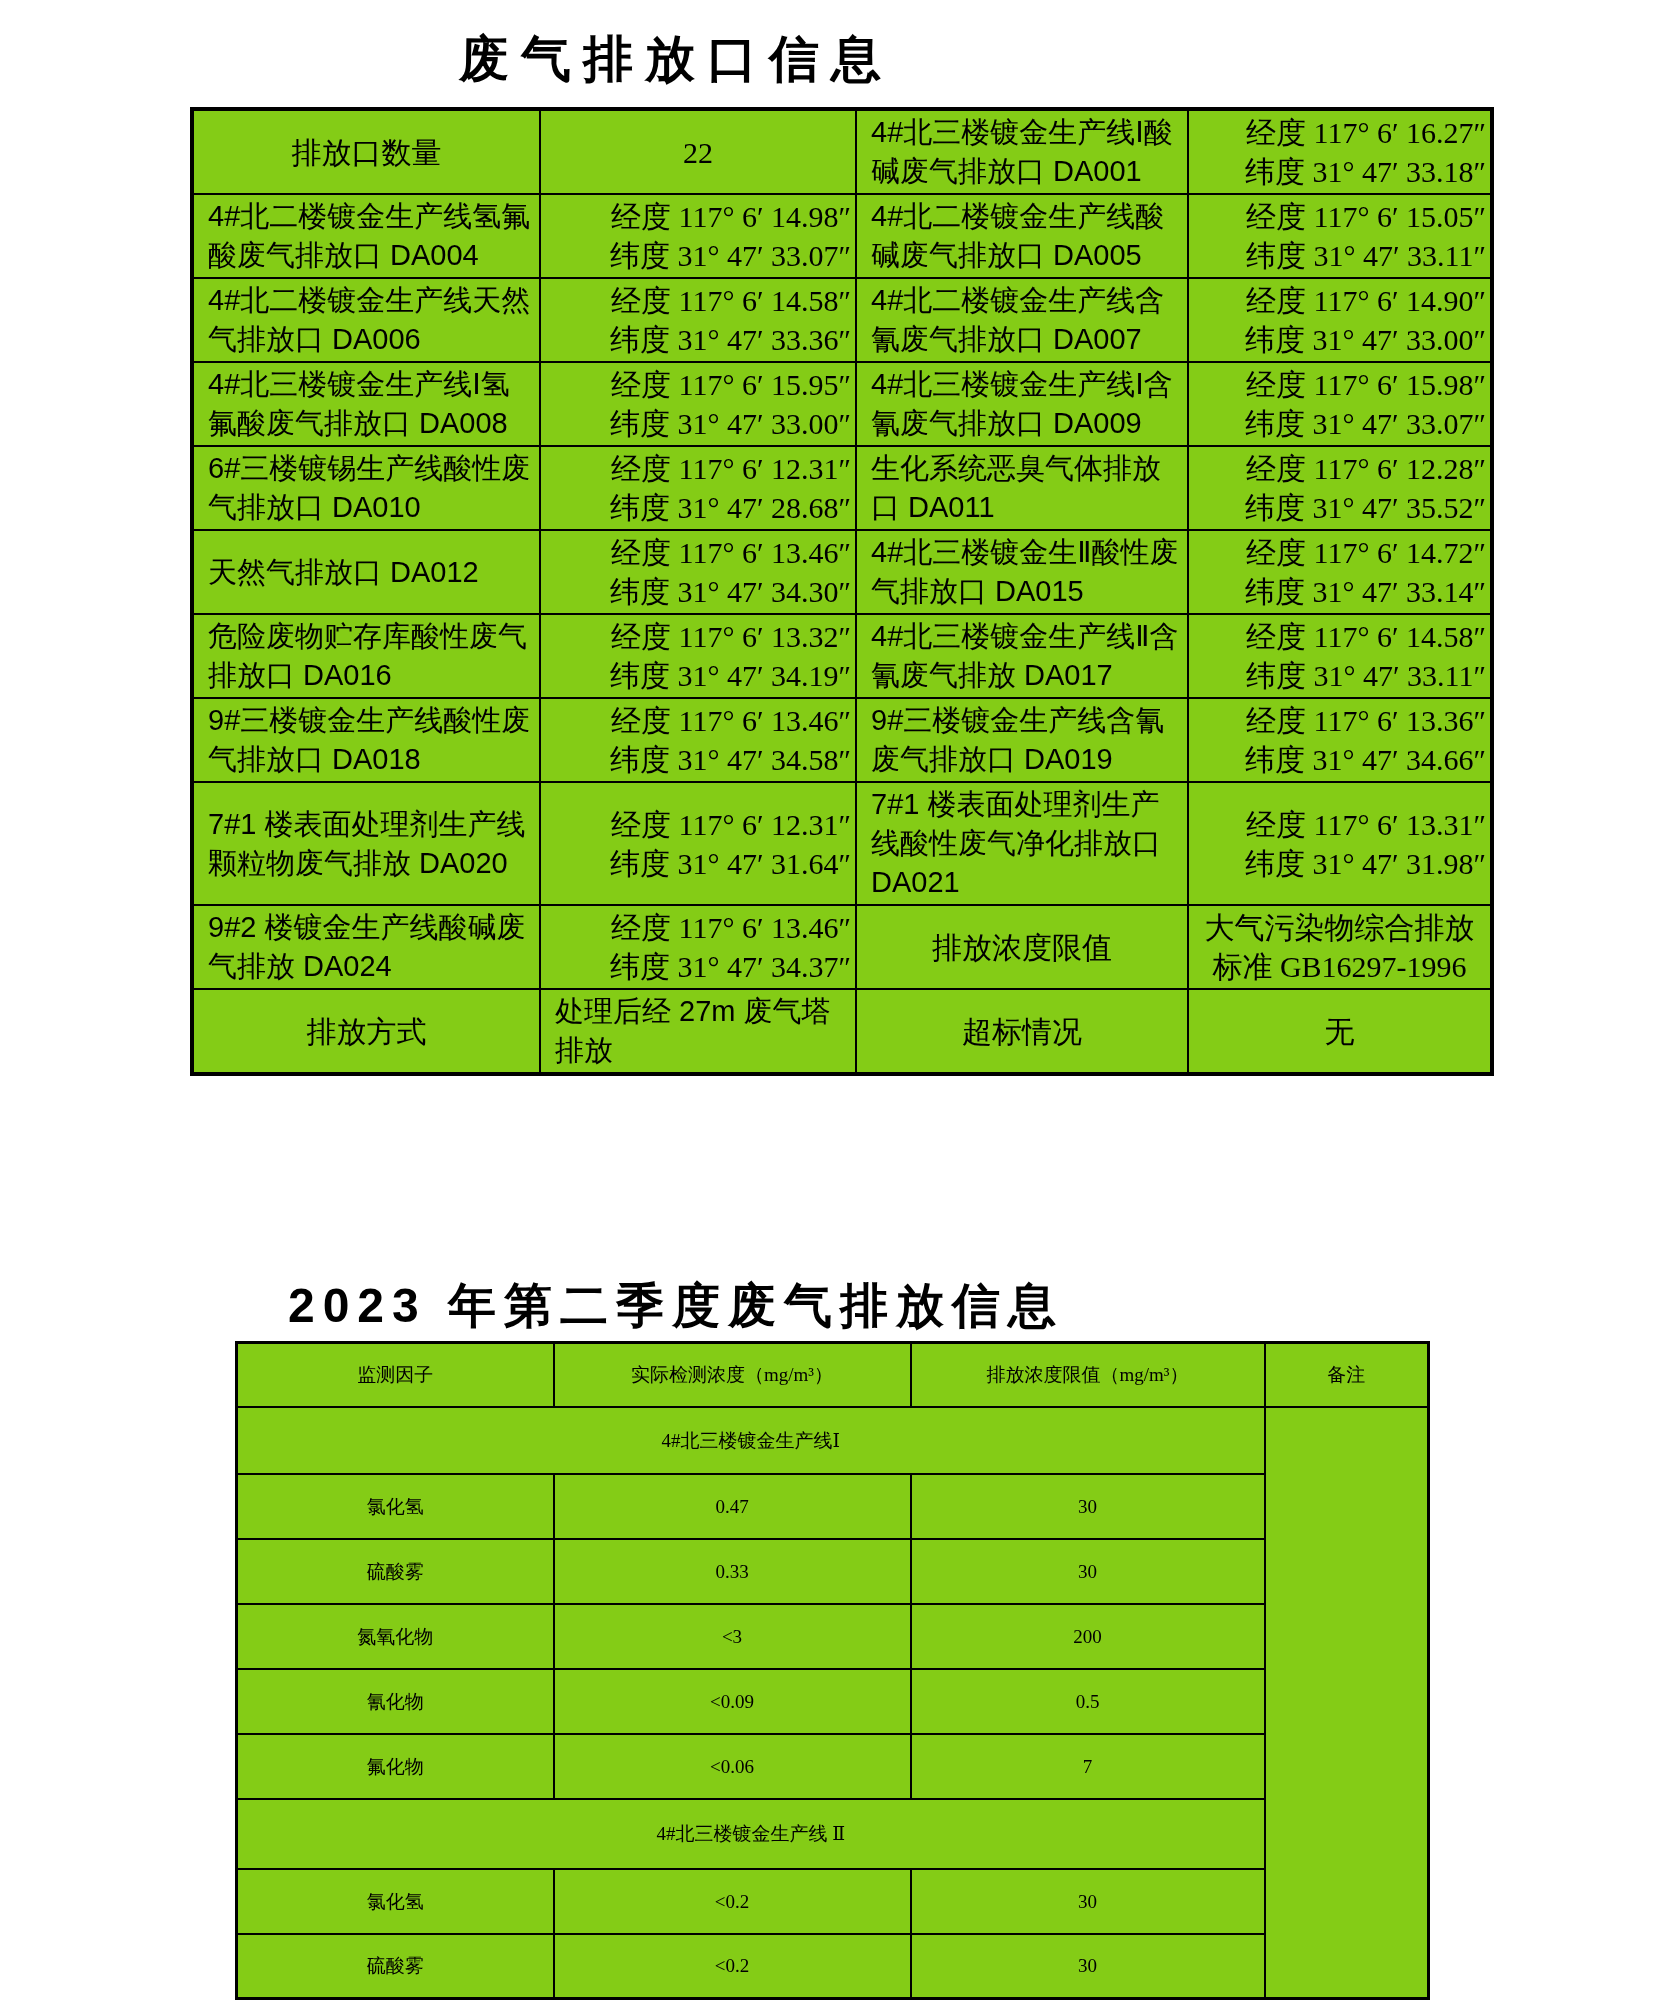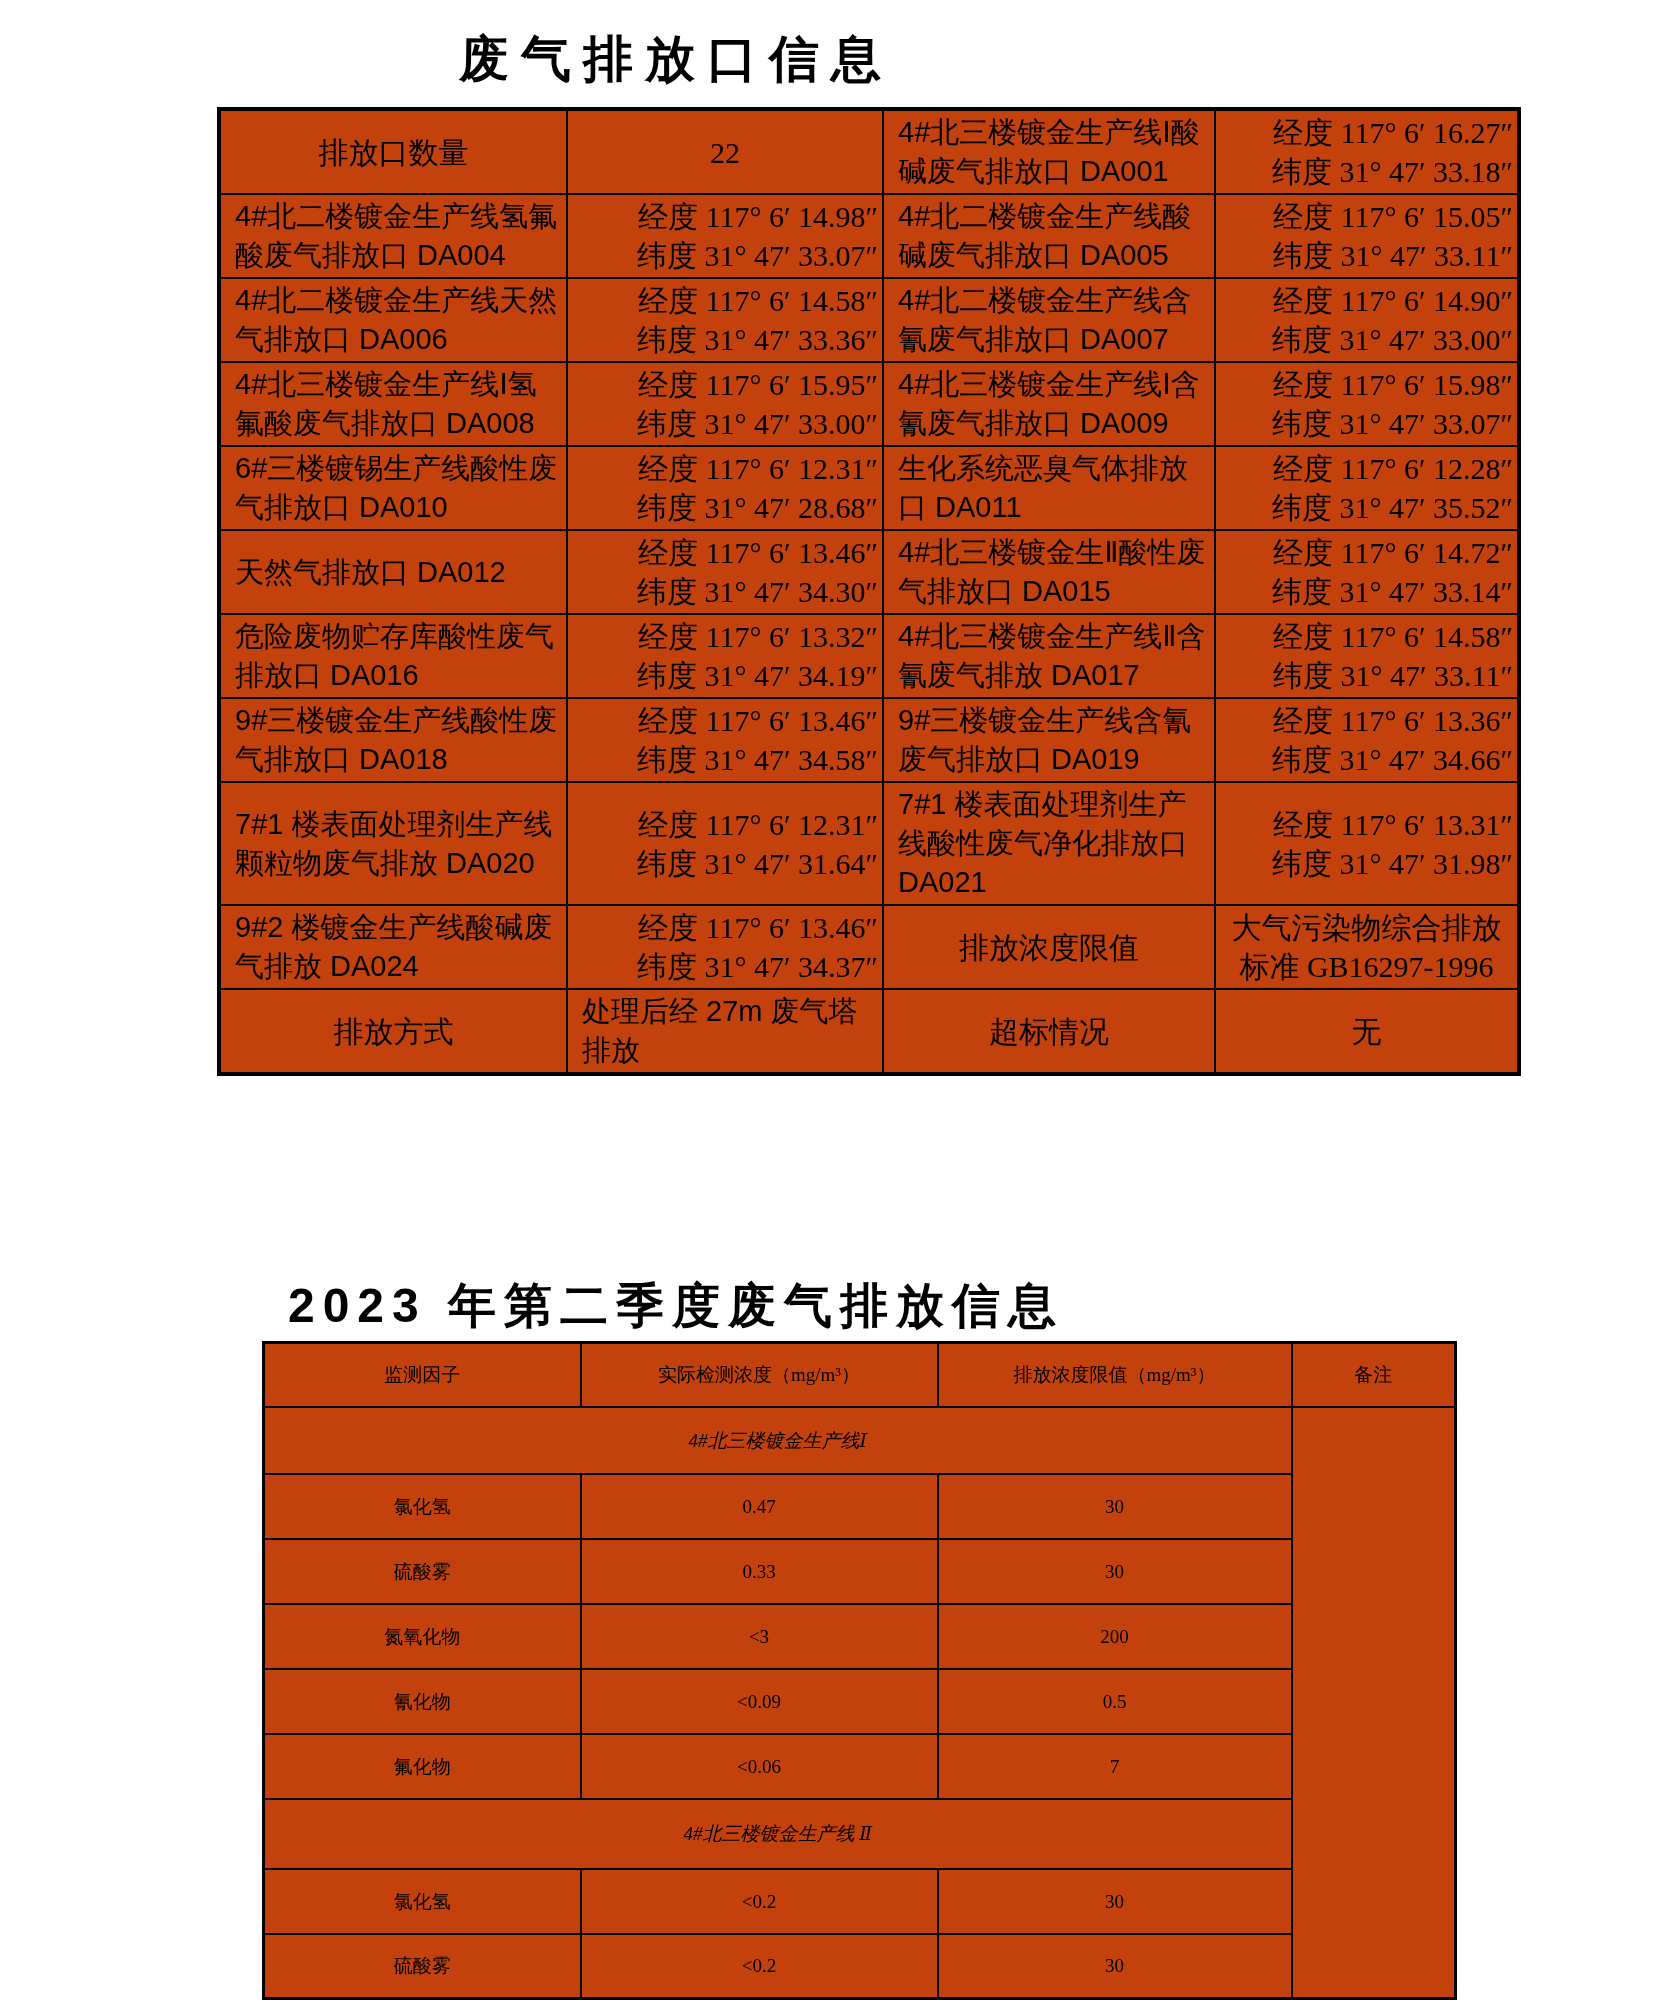--- a/index.html
+++ b/index.html
@@ -1,39 +1,39 @@
 <!DOCTYPE html>
 <html><head>
 <meta charset="utf-8">
 <style>
   html,body{margin:0;padding:0;background:#ffffff;width:1654px;height:2005px;overflow:hidden;}
   body{font-family:"Liberation Serif","DejaVu Serif",serif;color:#000;}
   .title{position:absolute;left:0;width:1352px;text-align:center;font-weight:bold;
          font-family:"Liberation Sans","DejaVu Sans",sans-serif;}
   #title1{top:26px;font-size:50px;letter-spacing:12px;}
   #title2{top:1274px;font-size:48px;letter-spacing:8px;}
-  table{border-collapse:collapse;table-layout:fixed;position:absolute;background:#c2410c;margin-left:27px;}
+  table{border-collapse:collapse;table-layout:fixed;position:absolute;background:#84cc16;}
   #table1{left:190px;top:107px;width:1300px;border:4px solid #000;font-size:30px;line-height:39px;}
   #table1 td{border:2px solid #000;vertical-align:middle;overflow:hidden;}
   #table1 tr{height:78px;}
   #table1 tr.tall{height:110px;}
   #table1 tr.last{height:75px;}
   td.name{text-align:left;padding:2px 8px 2px 14px;
           font-family:"Liberation Sans","DejaVu Sans",sans-serif;font-size:29px;}
   td.coord{text-align:right;padding:2px 4px 2px 14px;white-space:pre-line;
            font-family:"Liberation Serif","DejaVu Serif",serif;}
   td.ctr{text-align:center;padding:2px 4px;}
   #table2{left:235px;top:1341px;width:1192px;border:3px solid #000;font-size:19px;line-height:37px;}
   #table2 td,#table2 th{border:2px solid #000;vertical-align:middle;font-weight:normal;
            text-align:center;padding:2px 4px;overflow:hidden;}
   #table2 tr.hdr{height:64px;}
   #table2 tr.sec1{height:67px;}
   #table2 tr.sec2{height:70px;}
   #table2 tr.data{height:65px;}
-  #table2 td.section{font-style:italic;}
+  #table2 td.section{}
   #table2 td.remark{border-left:2px solid #000;}
 </style>
 </head>
 <body>
 
 <div id="title1" class="title">废气排放口信息</div>
 
 <table id="table1">
   <colgroup>
       <col style="width:348px">

